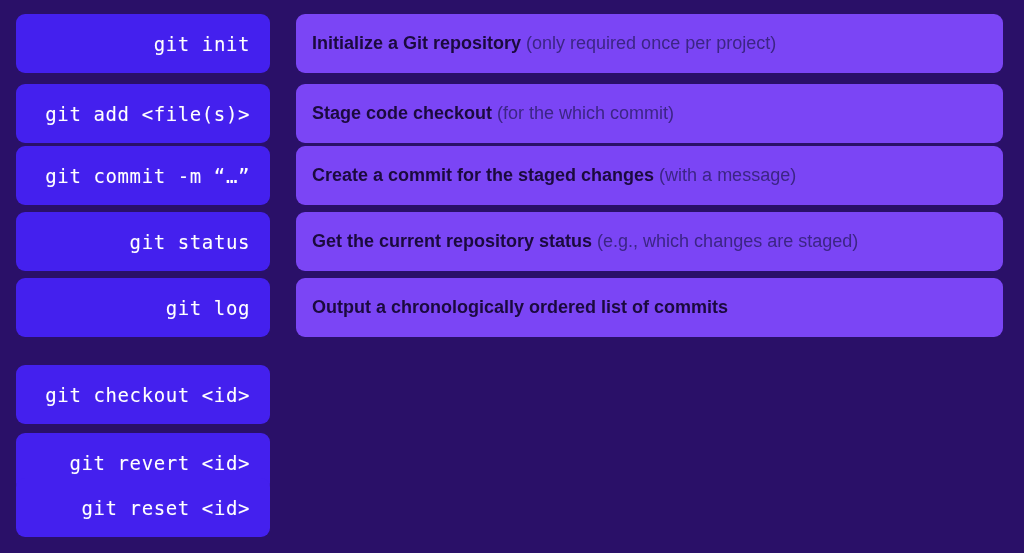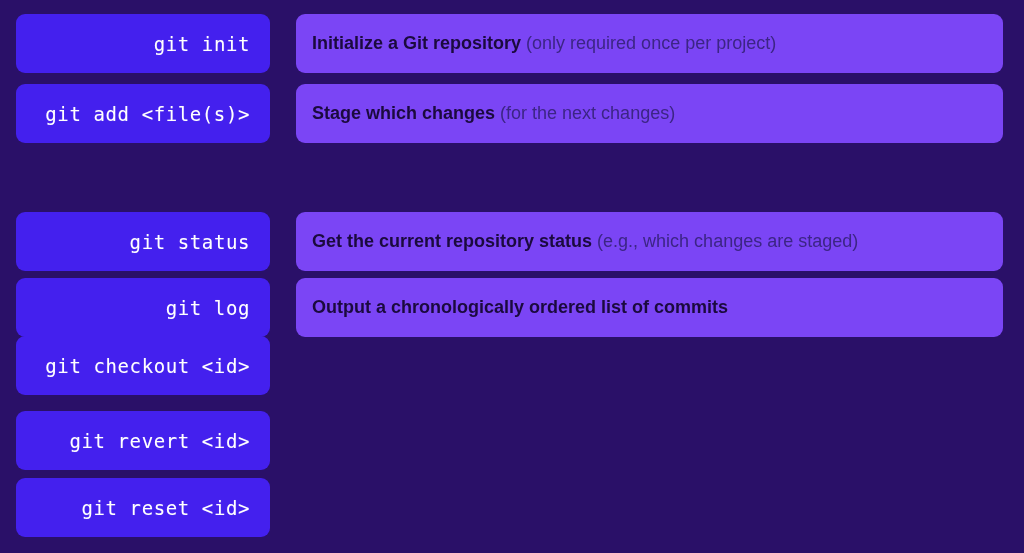--- a/index.html
+++ b/index.html
@@ -82,22 +82,22 @@
     font-weight: 400;
     color: #3c2585;
   }
 
   
   .r0 { top: 14px; }
   .r1 { top: 84px; padding-left: 12px; }
   .r2 { top: 146px; }
   .r3 { top: 212px; }
   .r4 { top: 278px; }
-  .r5 { top: 336px; }
-  .r6 { top: 411px; }
+  .r5 { top: 365px; }
+  .r6 { top: 433px; }
   .r7 { top: 478px; text-decoration: underline; }
 </style>
 </head>
 <body>
 
 <div id="cheatsheet">
 
   <div class="row r0">
     <div class="cmd-pill">
       <span class="cmd-text">git init</span>
@@ -105,24 +105,32 @@
     <div class="desc-pill">
       <span class="desc-text"><span class="desc-strong">Initialize a Git repository</span><span class="desc-note"> (only required once per project)</span></span>
     </div>
   </div>
 
   <div class="row r1">
     <div class="cmd-pill">
       <span class="cmd-text">git add &lt;file(s)&gt;</span>
     </div>
     <div class="desc-pill">
-      <span class="desc-text"><span class="desc-strong">Stage which changes</span><span class="desc-note"> (for the next changes)</span></span>
+      <span class="desc-text"><span class="desc-strong">Stage code checkout</span><span class="desc-note"> (for the which commit)</span></span>
     </div>
   </div>
 
+  <div class="row r2">
+    <div class="cmd-pill">
+      <span class="cmd-text">git commit -m “…”</span>
+    </div>
+    <div class="desc-pill">
+      <span class="desc-text"><span class="desc-strong">Create a commit for the staged changes</span><span class="desc-note"> (with a message)</span></span>
+    </div>
+  </div>
 
   <div class="row r3">
     <div class="cmd-pill">
       <span class="cmd-text">git status</span>
     </div>
     <div class="desc-pill">
       <span class="desc-text"><span class="desc-strong">Get the current repository status</span><span class="desc-note"> (e.g., which changes are staged)</span></span>
     </div>
   </div>
 

